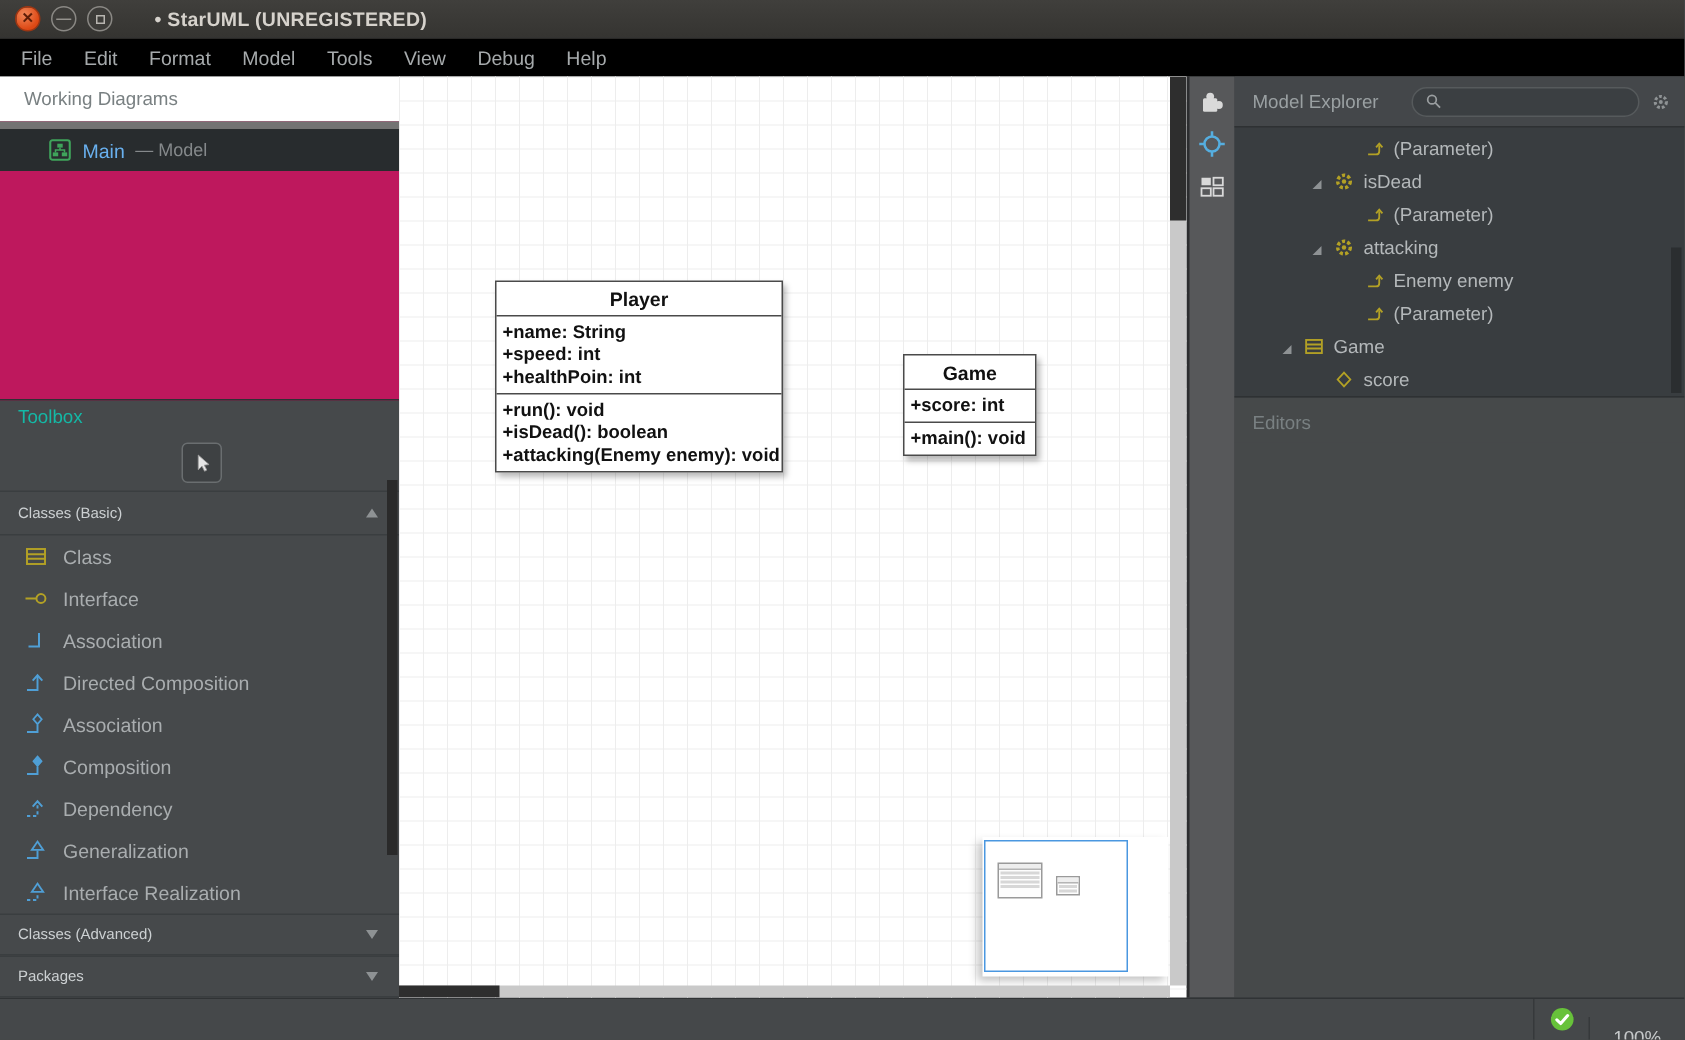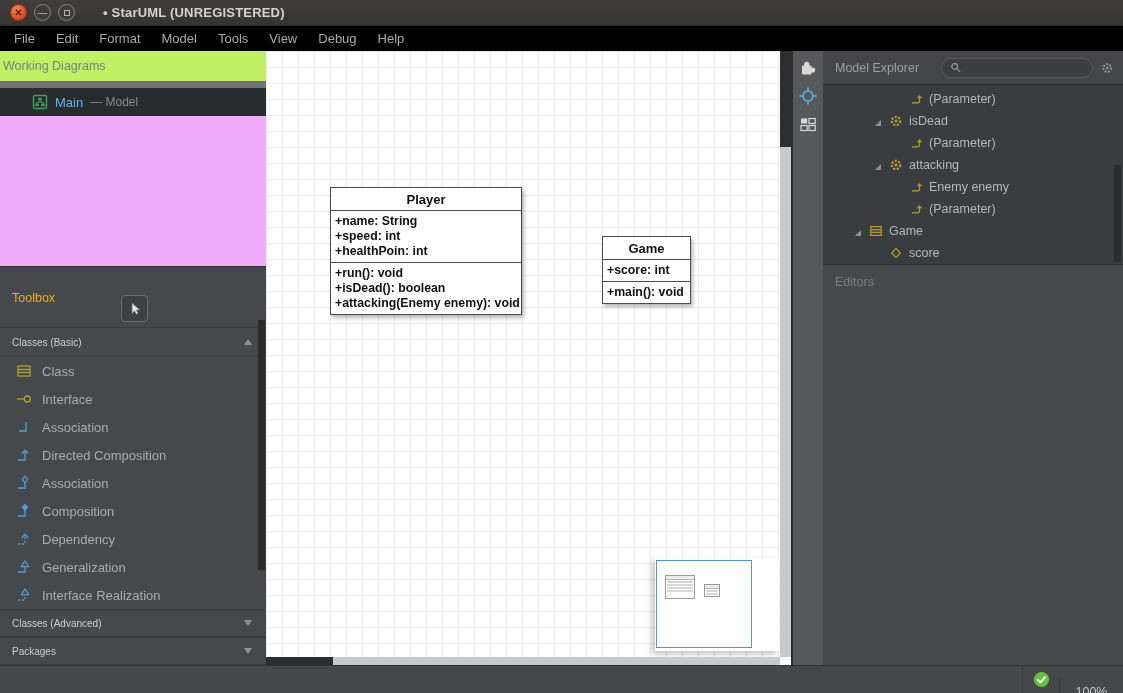--- a/index.html
+++ b/index.html
@@ -17,27 +17,27 @@
 
   
   .menubar { height:25px; background:#000000; display:flex; align-items:center; gap:21px; padding-left:14px; flex:0 0 25px; }
   .menu-item { font-size:13px; color:#a6aaac; cursor:default; }
 
   
   .main { flex:1 1 auto; display:flex; height:614px; }
 
   
   .left-panel { width:266px; flex:0 0 266px; background:#46494b; display:flex; flex-direction:column; position:relative; }
-  .panel-header { height:30px; padding:8px 0 0 3px; font-size:12.5px; color:#798082; background:#bef264; }
-  .wd-list { height:186px; background:#f0abfc; border-top:7px solid #737373; border-bottom:1px solid #2e3234; }
+  .panel-header { height:30px; padding:8px 0 0 16px; font-size:12.5px; color:#798082; background:#ffffff; }
+  .wd-list { height:186px; background:#be185d; border-top:5px solid #737373; border-bottom:1px solid #2e3234; }
   .wd-item { height:28px; display:flex; align-items:center; padding-left:32px; gap:7px; }
   .wd-item.selected { background:#282c2e; }
   .wd-item .name { font-size:13px; color:#69b0ee; }
   .wd-item .suffix { font-size:12px; color:#85898b; }
-  .toolbox-header { height:26px; padding:24px 0 0 12px; font-size:12.5px; color:#eab308; }
+  .toolbox-header { height:26px; padding:4px 0 0 12px; font-size:12.5px; color:#14b8a6; }
   .cursor-row { height:34px; position:relative; }
   .cursor-btn { position:absolute; left:121px; top:2px; width:27px; height:27px; background:#3e4143; border:1px solid #6a6e70; border-radius:4px; display:flex; align-items:center; justify-content:center; }
   .tb-sec { height:30px; display:flex; align-items:center; justify-content:space-between; padding:0 14px 0 12px; border-top:1px solid #3a3e40; border-bottom:1px solid #3a3e40; }
   .tb-sec.collapsed { height:28px; }
   .tb-sec .lbl { font-size:10px; color:#ccd0d2; }
   .tri-up { width:0; height:0; border-left:4.5px solid transparent; border-right:4.5px solid transparent; border-bottom:6px solid #8e9294; }
   .tri-down { width:0; height:0; border-left:4.5px solid transparent; border-right:4.5px solid transparent; border-top:6px solid #8e9294; }
   .tb-items { height:252px; }
   .tb-item { height:28px; display:flex; align-items:center; padding-left:16px; gap:10px; }
   .tb-item .lbl { font-size:13px; color:#a9adaf; }

